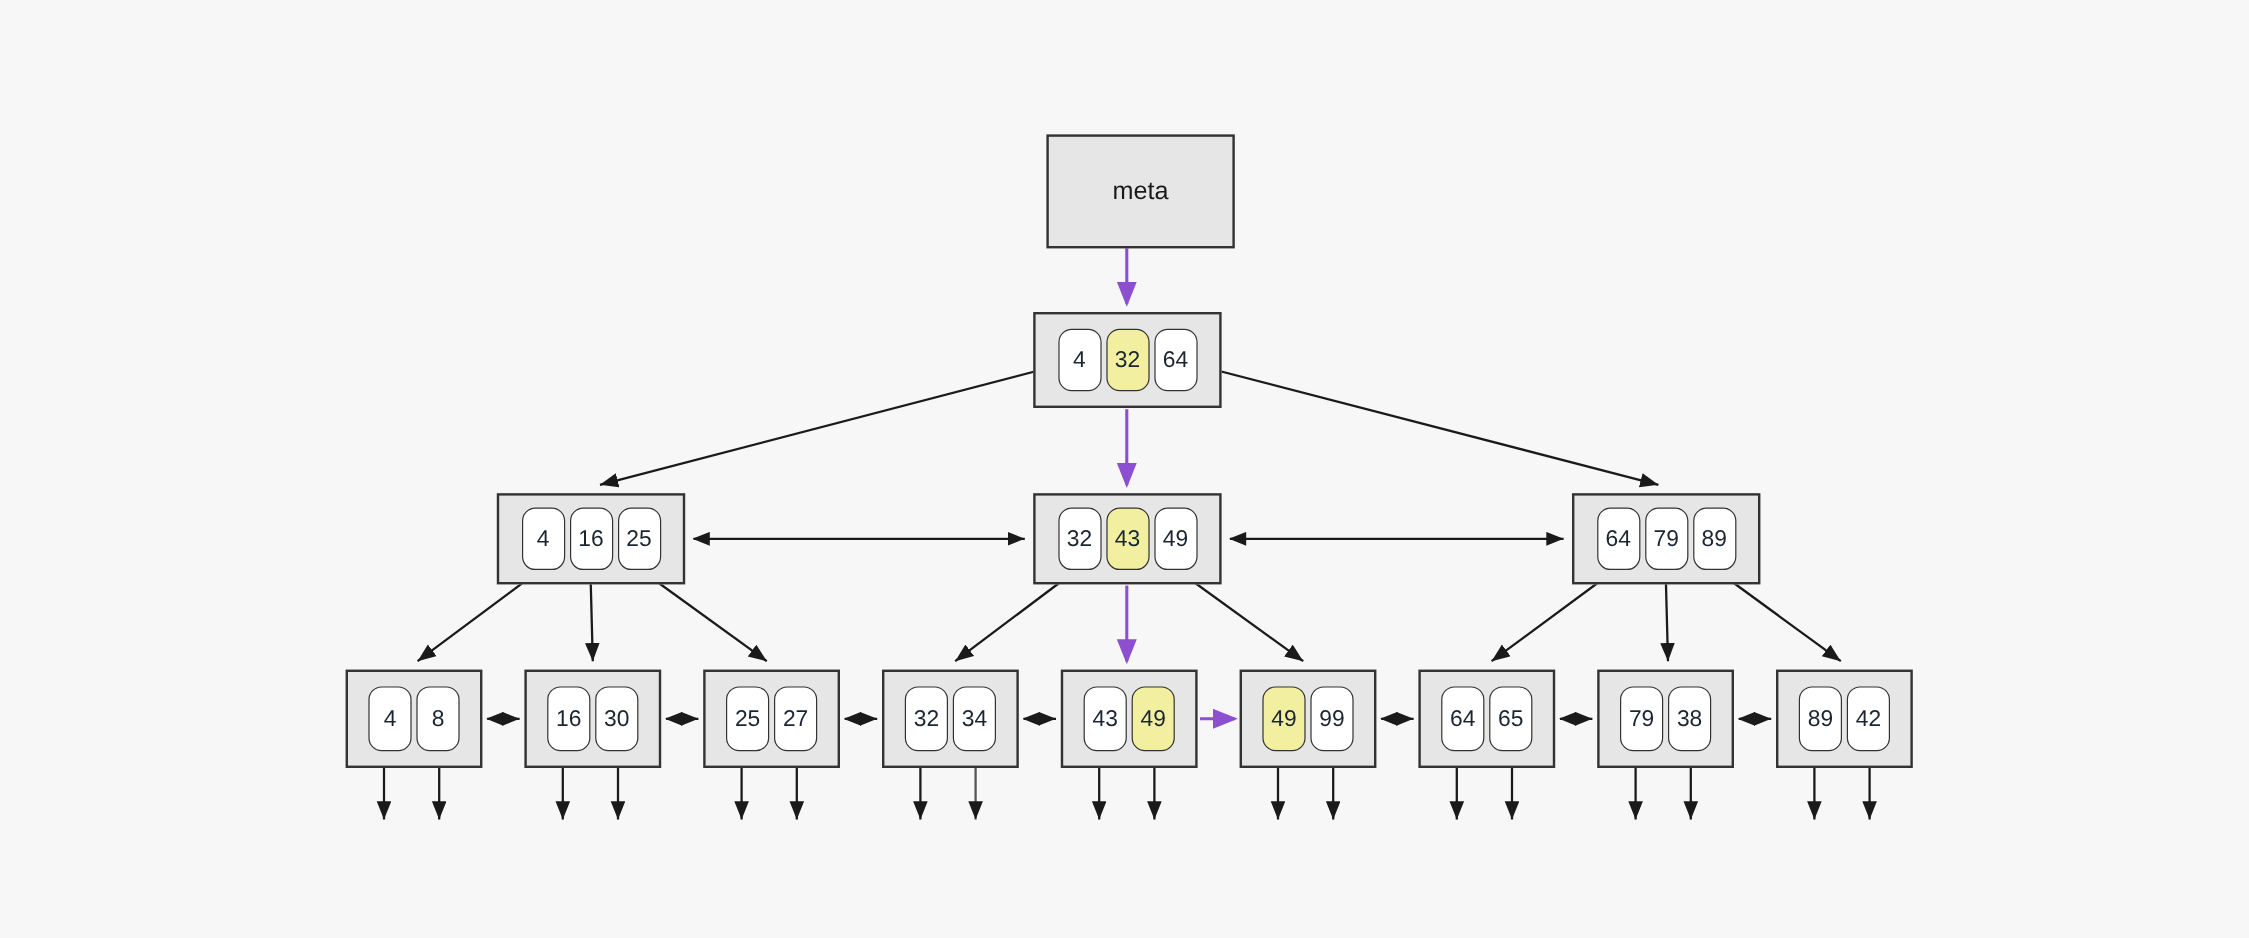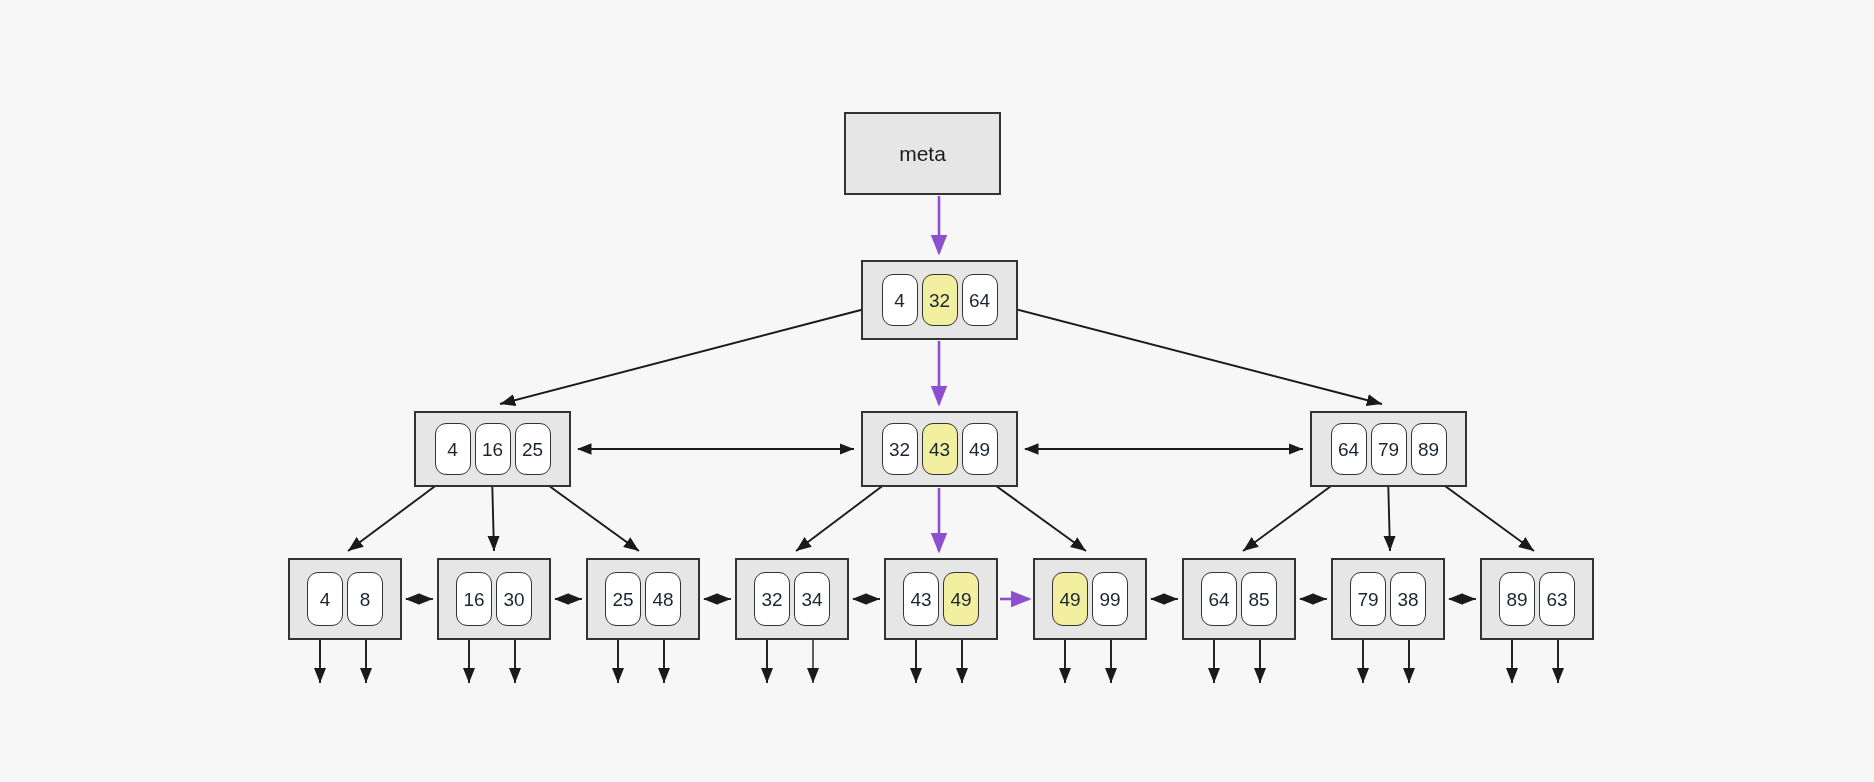--- a/index.html
+++ b/index.html
@@ -147,21 +147,21 @@
       <line x1="1260" y1="612" x2="1260" y2="683" marker-end="url(#arrowDark)"></line>
 
       <line x1="1363" y1="612" x2="1363" y2="683" marker-end="url(#arrowDark)"></line>
       <line x1="1409" y1="612" x2="1409" y2="683" marker-end="url(#arrowDark)"></line>
 
       <line x1="1512" y1="612" x2="1512" y2="683" marker-end="url(#arrowDark)"></line>
       <line x1="1558" y1="612" x2="1558" y2="683" marker-end="url(#arrowDark)"></line>
     </g>
   </svg>
 
-  <div class="node meta-node" style="left:844px; top:112px; width:157px; height:83px;">
+  <div class="node meta-node" style="left:872px; top:112px; width:157px; height:95px;">
     <span>meta</span>
   </div>
 
   <div class="node root" style="left:861px; top:260px; width:157px; height:80px;">
     <div class="inner">
       <div class="cell">4</div>
       <div class="cell hl">32</div>
       <div class="cell">64</div>
     </div>
   </div>
@@ -200,21 +200,21 @@
   <div class="node leaf" style="left:437px; top:558px; width:114px; height:82px;">
     <div class="inner">
       <div class="cell">16</div>
       <div class="cell">30</div>
     </div>
   </div>
 
   <div class="node leaf" style="left:586px; top:558px; width:114px; height:82px;">
     <div class="inner">
       <div class="cell">25</div>
-      <div class="cell">48</div>
+      <div class="cell">27</div>
     </div>
   </div>
 
   <div class="node leaf" style="left:735px; top:558px; width:114px; height:82px;">
     <div class="inner">
       <div class="cell">32</div>
       <div class="cell">34</div>
     </div>
   </div>
 
@@ -228,31 +228,31 @@
   <div class="node leaf" style="left:1033px; top:558px; width:114px; height:82px;">
     <div class="inner">
       <div class="cell hl">49</div>
       <div class="cell">99</div>
     </div>
   </div>
 
   <div class="node leaf" style="left:1182px; top:558px; width:114px; height:82px;">
     <div class="inner">
       <div class="cell">64</div>
-      <div class="cell">85</div>
+      <div class="cell">65</div>
     </div>
   </div>
 
   <div class="node leaf" style="left:1331px; top:558px; width:114px; height:82px;">
     <div class="inner">
       <div class="cell">79</div>
       <div class="cell">38</div>
     </div>
   </div>
 
   <div class="node leaf" style="left:1480px; top:558px; width:114px; height:82px;">
     <div class="inner">
       <div class="cell">89</div>
-      <div class="cell">63</div>
+      <div class="cell">42</div>
     </div>
   </div>
 
 </div>
 
 </body></html>

